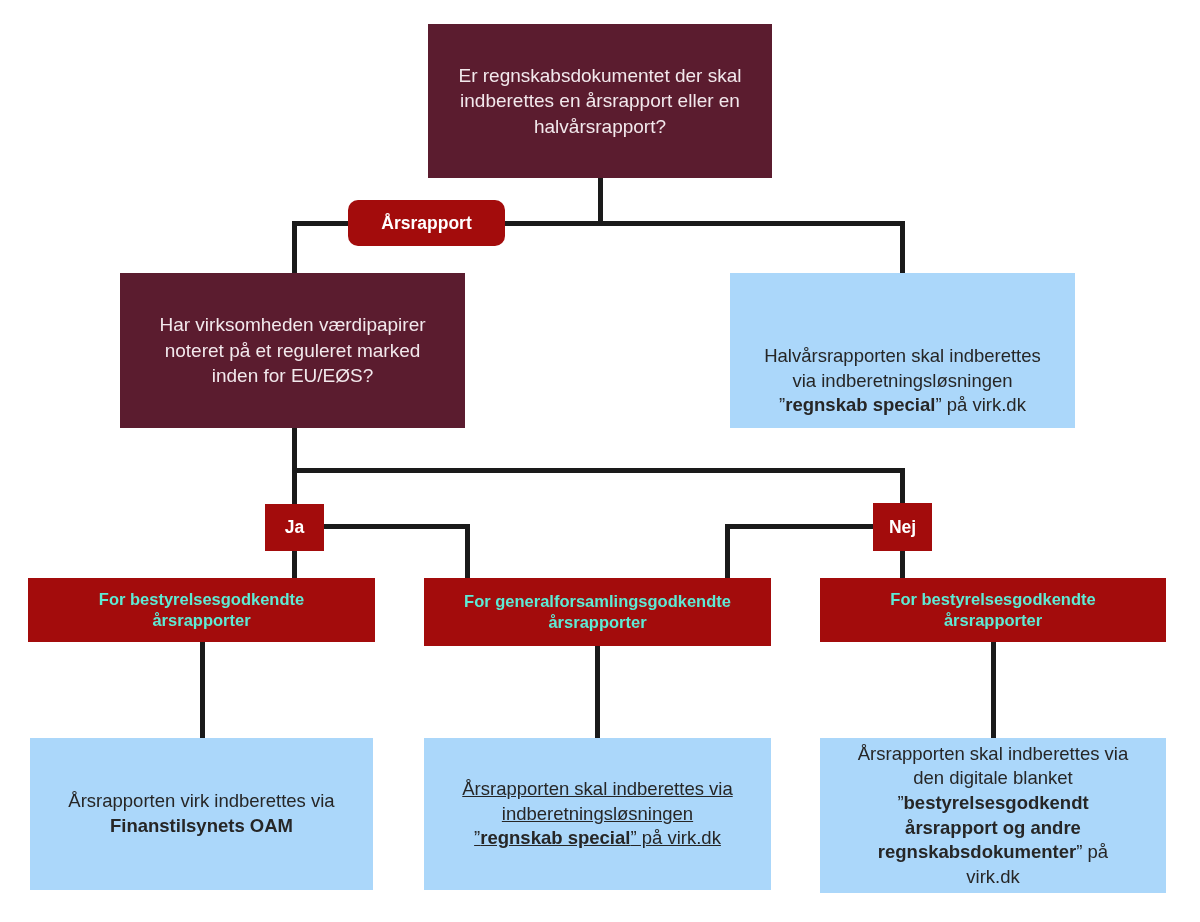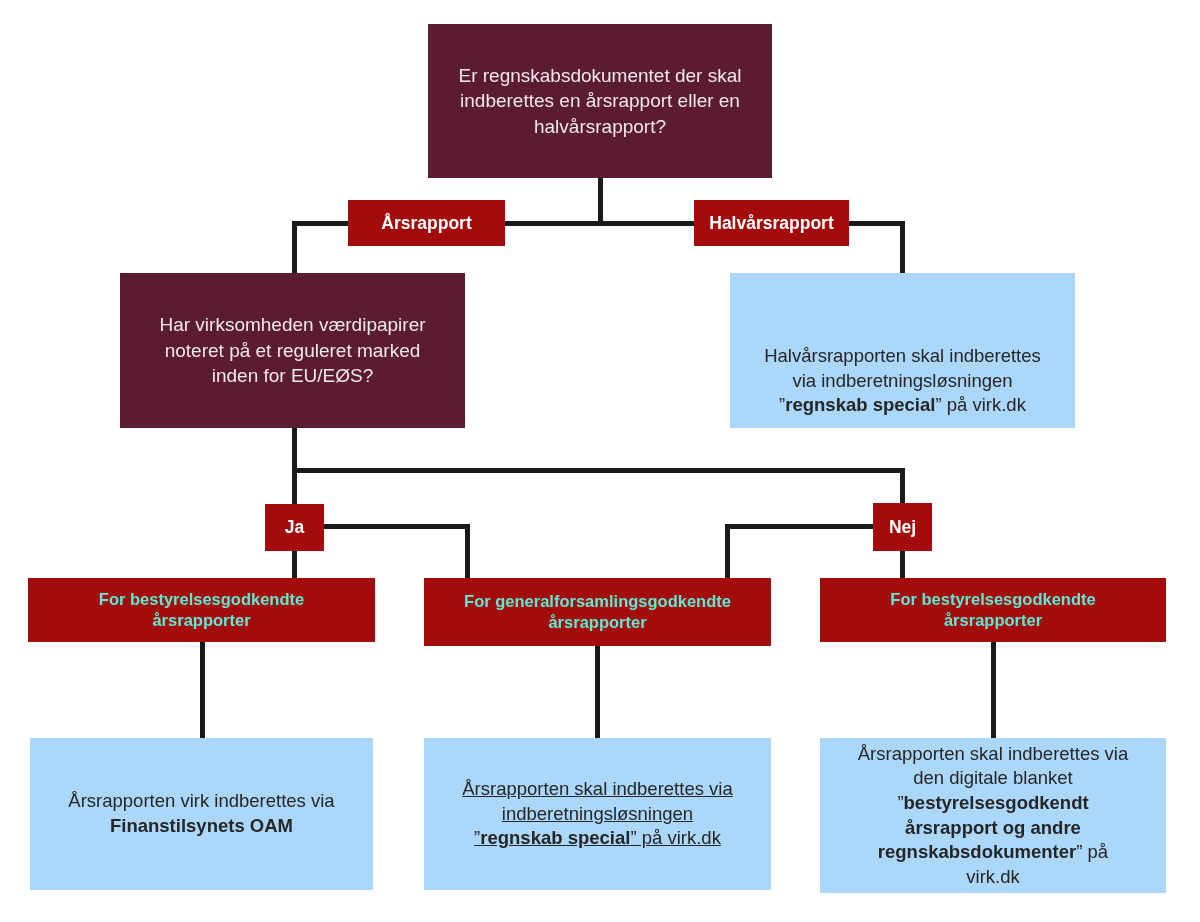--- a/index.html
+++ b/index.html
@@ -78,25 +78,22 @@
   <div class="line" style="left:725px; top:524px; width:5px; height:55px;"></div>
 
   <div class="line" style="left:200px; top:642px; width:5px; height:96px;"></div>
   <div class="line" style="left:595px; top:642px; width:5px; height:96px;"></div>
   <div class="line" style="left:991px; top:642px; width:5px; height:96px;"></div>
 
   <div class="box maroon" style="left:428px; top:24px; width:344px; height:154px;">
     <span>Er regnskabsdokumentet der skal indberettes en årsrapport eller en halvårsrapport?</span>
   </div>
 
-  <div class="box red-label" style="left:348px; top:200px; width:157px; height:46px;">
+  <div class="box red-label" style="left:348px; top:200px; width:157px; height:46px;border-radius:10px;">
     <span>Årsrapport</span>
-  </div>
-  <div class="box red-label" style="left:694px; top:200px; width:155px; height:46px;">
-    <span>Halvårsrapport</span>
   </div>
 
   <div class="box maroon" style="left:120px; top:273px; width:345px; height:155px;">
     <span>Har virksomheden værdipapirer noteret på et reguleret marked inden for EU/EØS?</span>
   </div>
   <div class="box blue" style="left:730px; top:273px; width:345px; height:155px;align-items:flex-end;">
     <span><span>Halvårsrapporten skal indberettes via indberetningsløsningen ”</span><b>regnskab special</b><span>” på virk.dk</span></span>
   </div>
 
   <div class="box red-label" style="left:265px; top:504px; width:59px; height:47px;">

